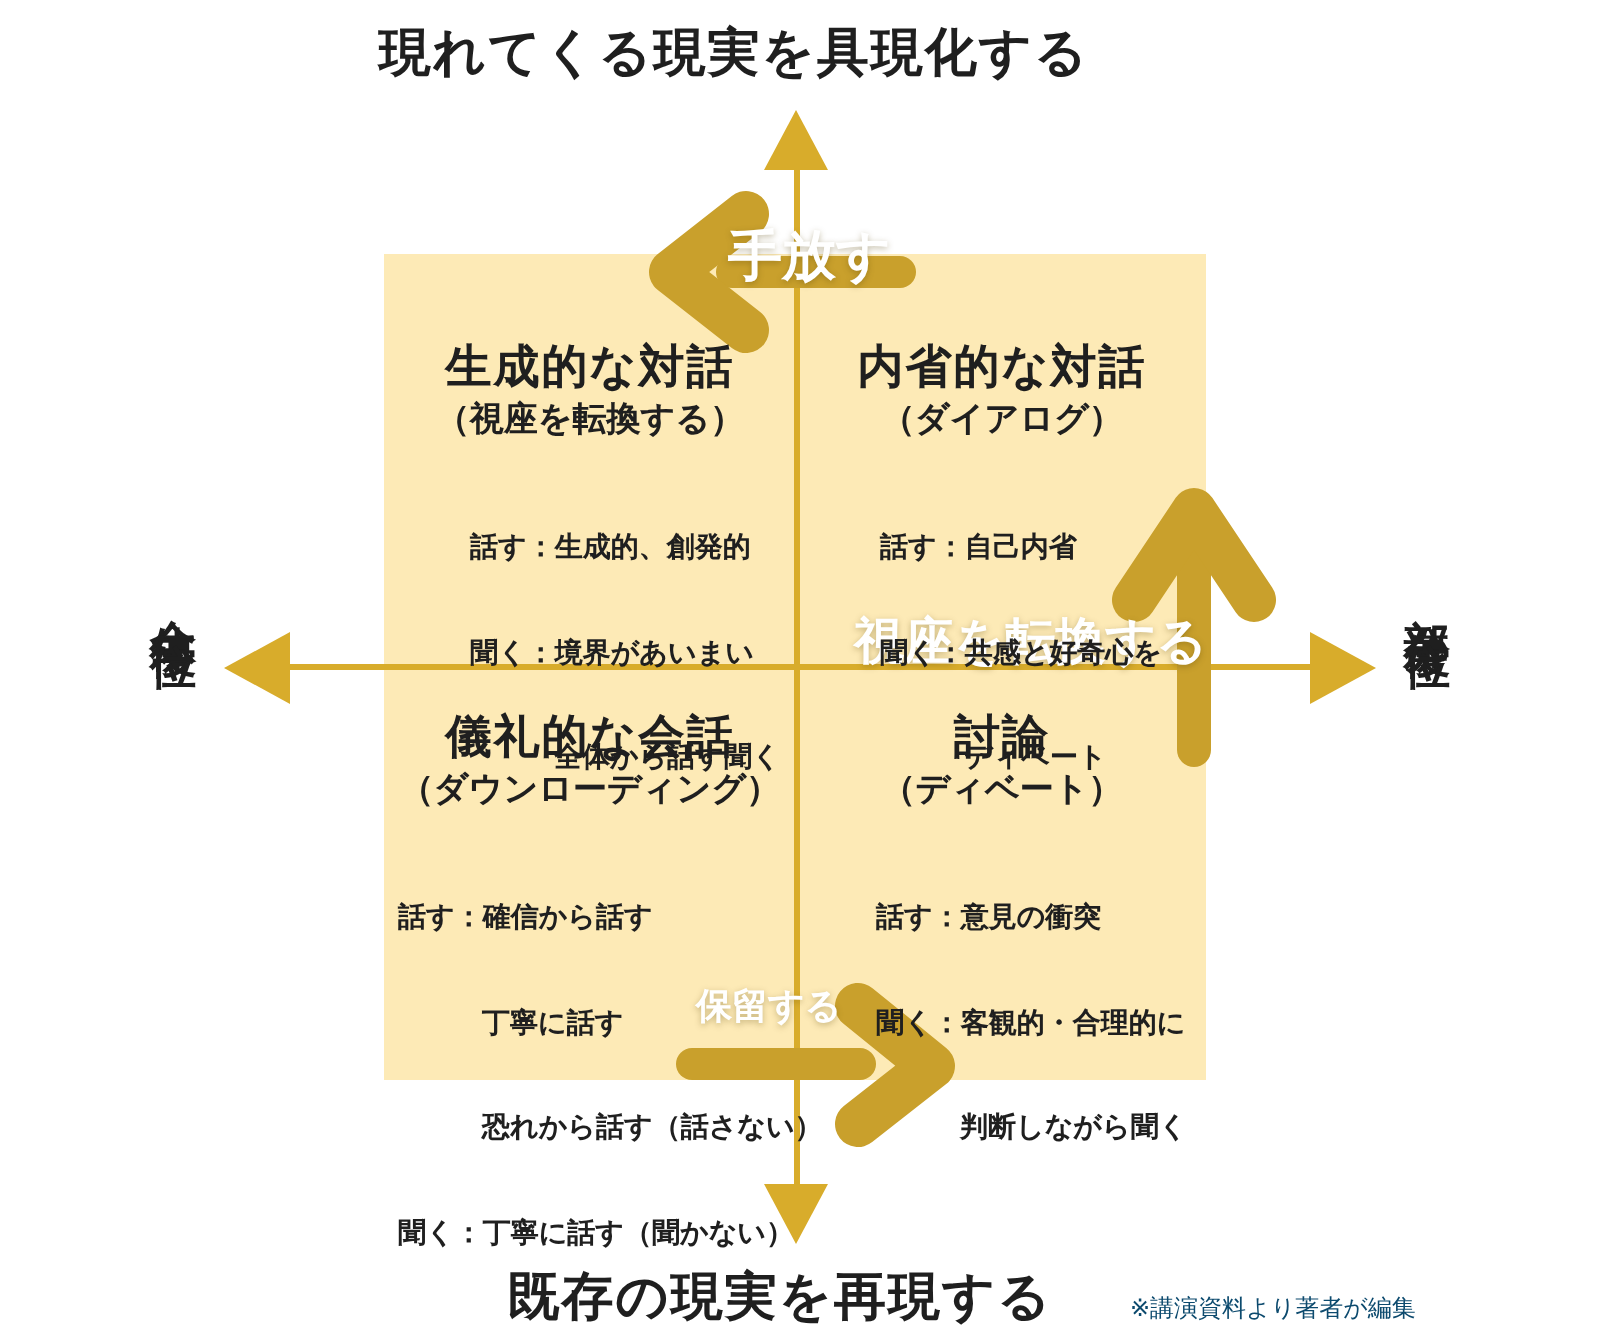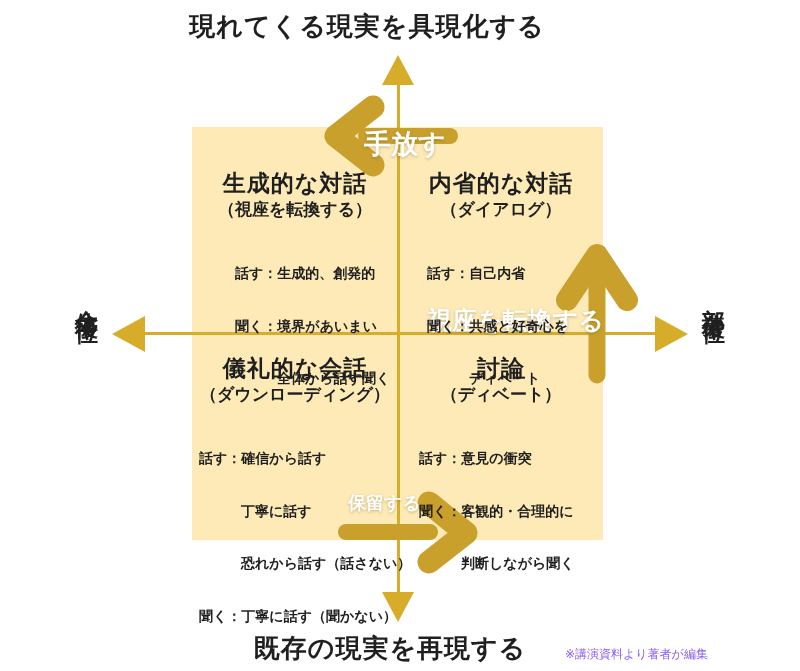--- a/index.html
+++ b/index.html
@@ -54,39 +54,39 @@
   }
   #arrow-let-go  { left:322px; top:96px;  }
   #arrow-suspend { left:334px; top:494px; }
   #arrow-shift   { left:558px; top:242px; }
 
   
   .arrow-label {
     color:var(--white-label,#ffffff); font-weight:bold; white-space:nowrap;
     text-shadow:0 1px 3px rgba(90,70,10,0.35);
   }
-  #label-let-go  { left:364px; top:126px; font-size:27px; }
+  #label-let-go  { left:364px; top:110px; font-size:27px; }
   #label-shift   { left:427px; top:304px; font-size:25px; }
   #label-suspend { left:348px; top:491px; font-size:18px; }
 
   
   .quad { position:absolute; width:206px; }
   #quad-top-left     { left:192px; top:169px; }
   #quad-top-right    { left:398px; top:169px; }
   #quad-bottom-left  { left:192px; top:354px; }
   #quad-bottom-right { left:398px; top:354px; }
   .q-title { font-size:23px; font-weight:bold; text-align:center; line-height:29px; letter-spacing:1px; }
   .q-sub   { font-size:17px; font-weight:bold; text-align:center; line-height:23px; }
   .q-body  { margin-top:9px; font-size:14px; font-weight:bold; line-height:17.5px; white-space:pre; }
   #quad-top-left     .q-body { padding-left:43px; }
-  #quad-top-right    .q-body { padding-left:29px; }
+  #quad-top-right    .q-body { padding-left:42px; }
   #quad-bottom-left  .q-body { padding-left:7px;  }
-  #quad-bottom-right .q-body { padding-left:21px; }
+  #quad-bottom-right .q-body { padding-left:40px; }
 
-  #footnote { left:565px; top:646px; font-size:12px; color:#8b5cf6; white-space:nowrap; }
+  #footnote { left:565px; top:646px; font-size:12px; color:#0c4a6e; white-space:nowrap; }
 </style>
 </head>
 <body>
 
 <div id="stage">
 
   <div id="panel" class="abs"></div>
 
   <div id="v-axis" class="abs axis-line"></div>
   <div id="h-axis" class="abs axis-line"></div>

